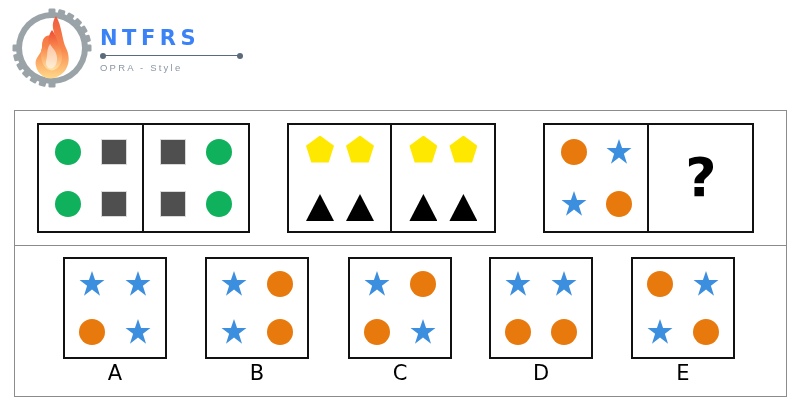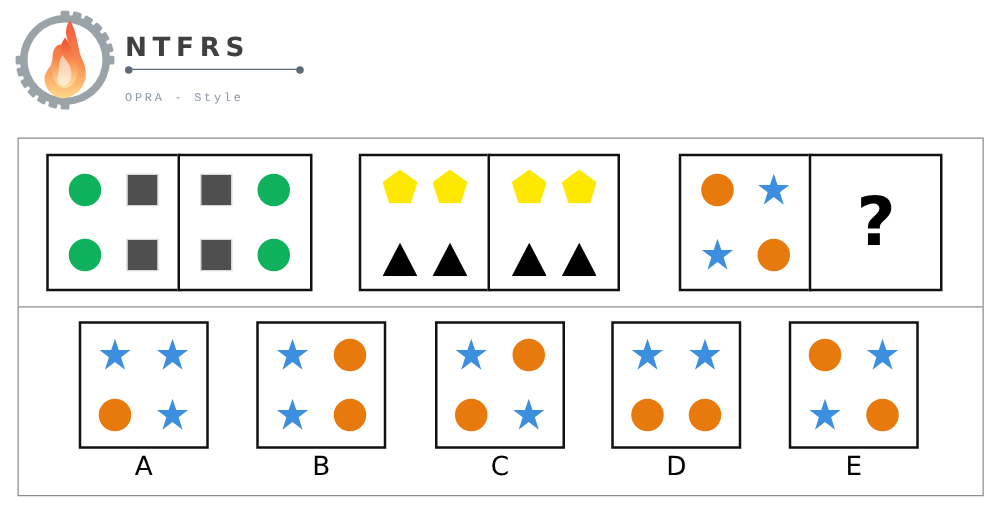--- a/index.html
+++ b/index.html
@@ -35,21 +35,21 @@
     left: 100px;
     top: 27px;
     width: 160px;
     height: 50px;
   }
   .wordmark-title {
     font-family: "DejaVu Sans", sans-serif;
     font-size: 21px;
     font-weight: bold;
     letter-spacing: 4.5px;
-    color: #404040;
+    color: #3b82f6;
     line-height: 22px;
     white-space: nowrap;
   }
   .wordmark-rule {
     position: relative;
     margin-top: 3px;
     width: 143px;
     height: 7px;
   }
   .wordmark-rule .rule-line {
@@ -64,25 +64,25 @@
     position: absolute;
     top: 0.6px;
     width: 6px;
     height: 6px;
     border-radius: 50%;
     background: #5b6b7a;
   }
   .wordmark-rule .rule-dot.left  { left: 0px; }
   .wordmark-rule .rule-dot.right { right: 0px; }
   .wordmark-sub {
-    font-family: Liberation Mono, monospace;
+    font-family: Liberation Sans, sans-serif;
     font-size: 9.5px;
     letter-spacing: 2.2px;
     color: #8a96a3;
-    margin-top: 14px;
+    margin-top: 3px;
     white-space: nowrap;
   }
 
   
   #puzzle-frame {
     position: absolute;
     left: 14px;
     top: 110px;
     width: 773px;
     height: 287px;

